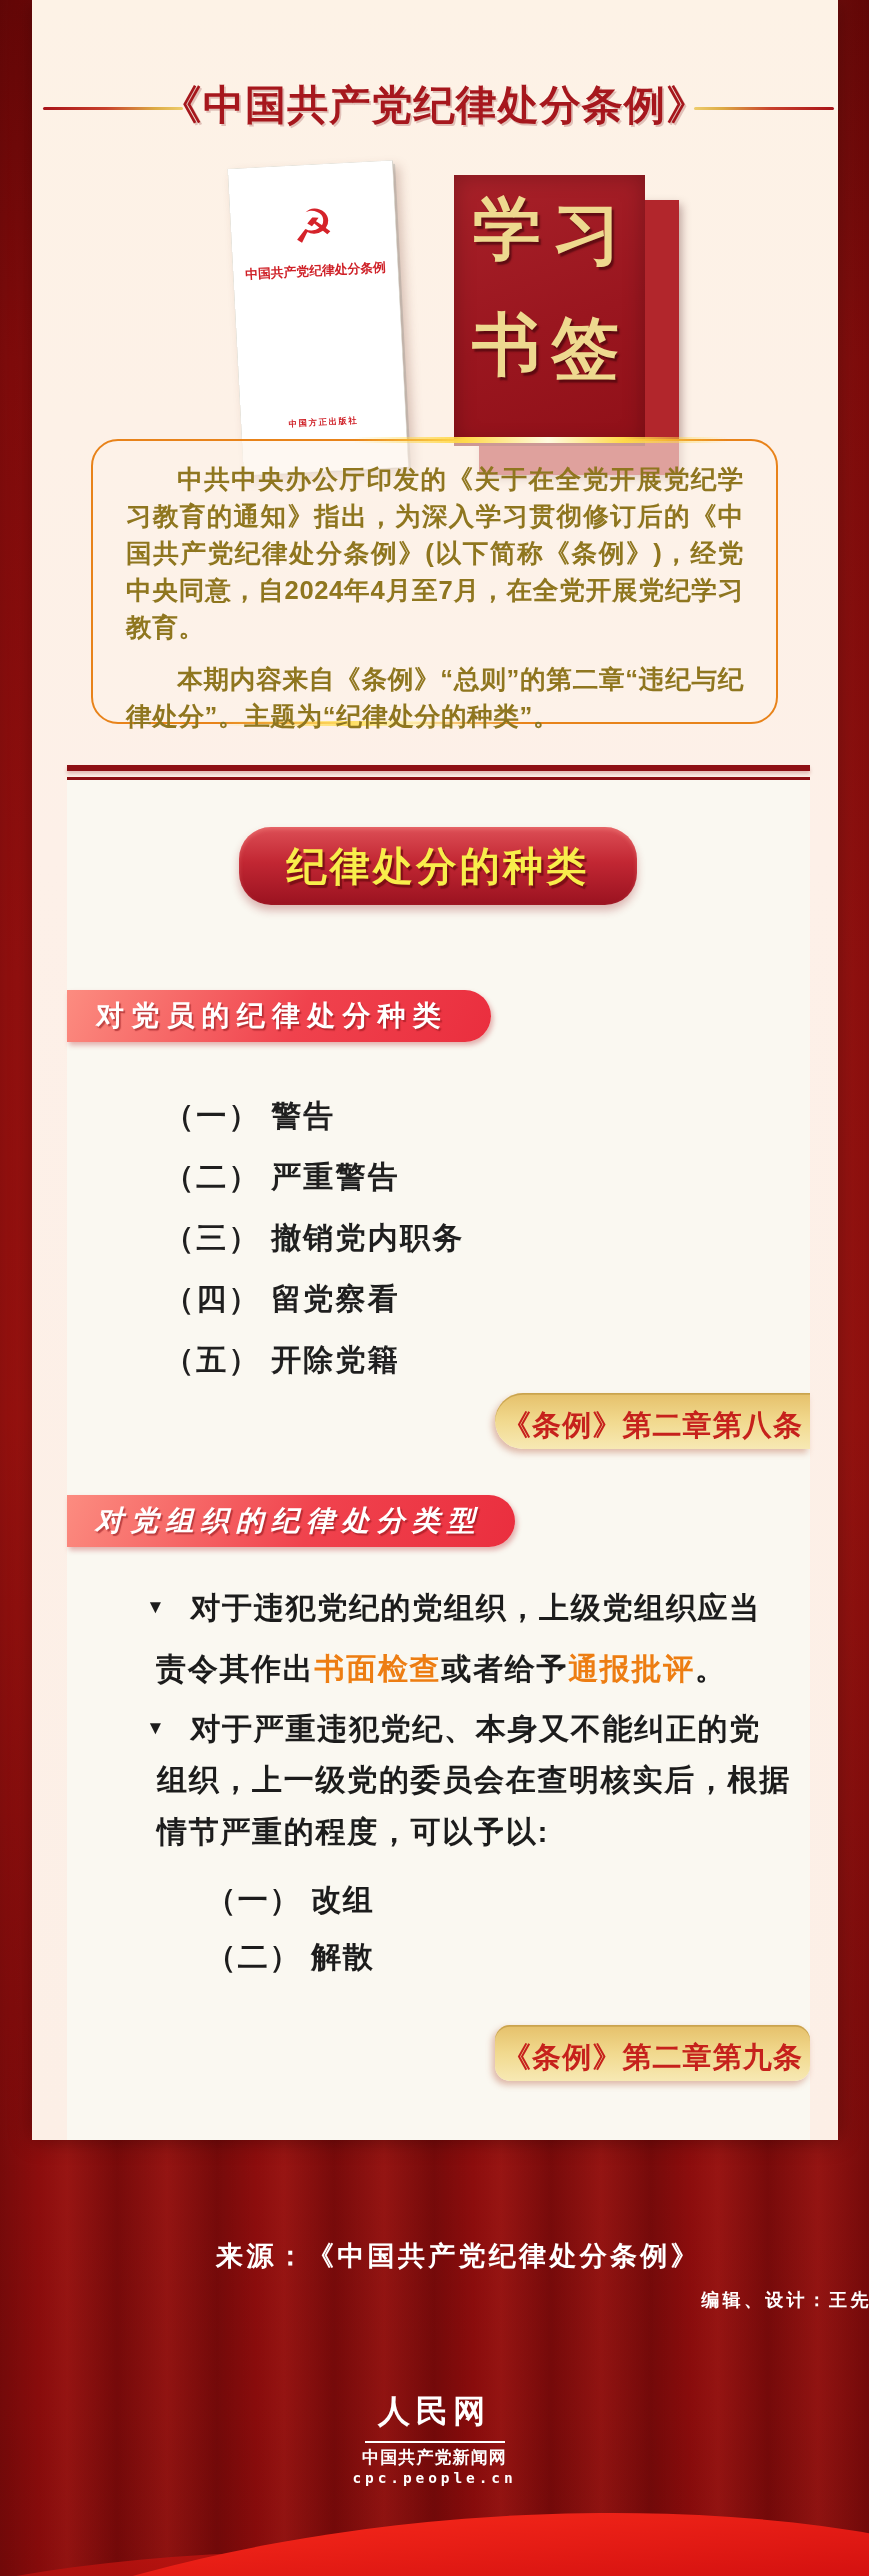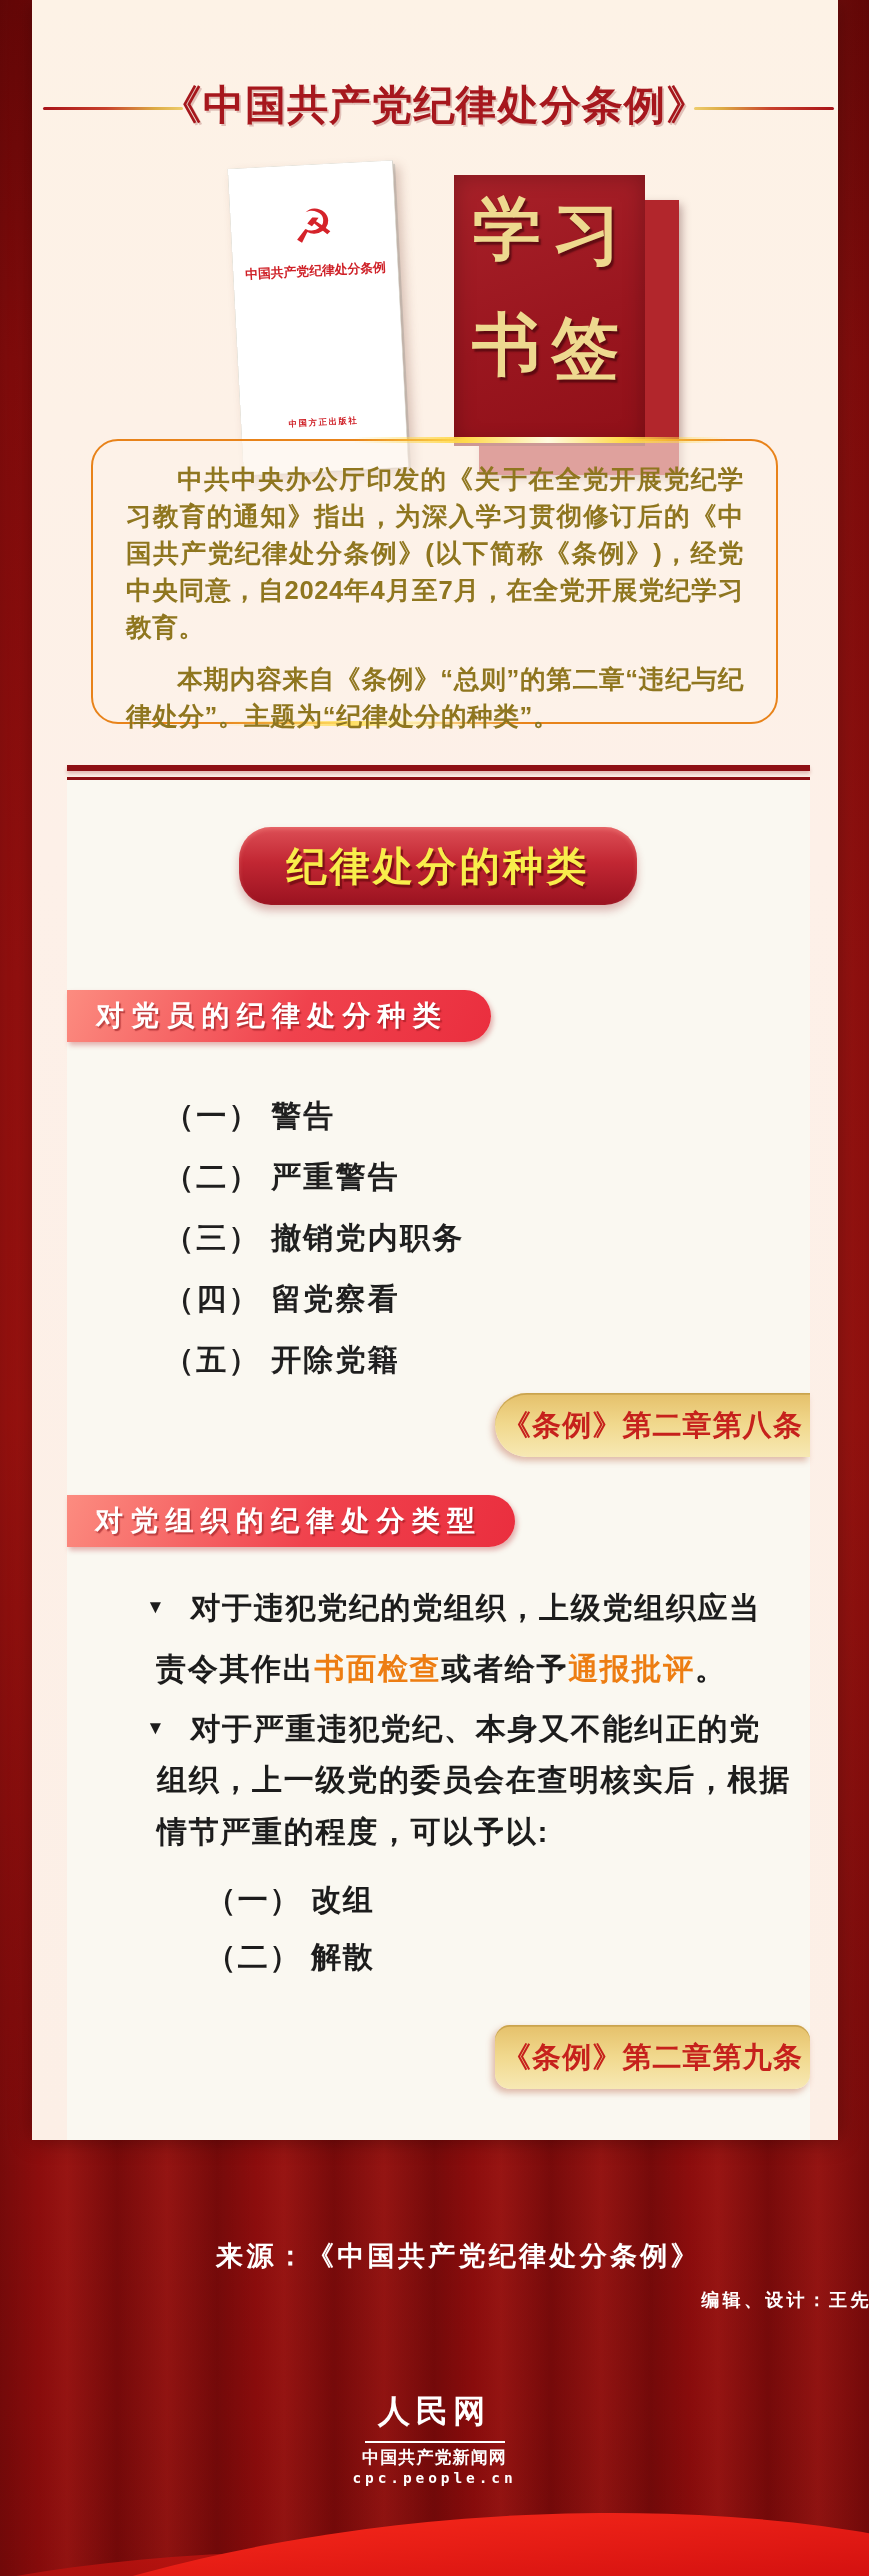--- a/index.html
+++ b/index.html
@@ -87,27 +87,27 @@
     text-align:center;line-height:78px;font-weight:bold;font-size:40px;color:#f8ee4b;
     letter-spacing:3.3px;text-shadow:2.2px 2.8px 1.1px #7c0f16;}
 
   .section-banner{height:52px;border-radius:0 26px 26px 0;
     background:linear-gradient(115deg,#fc8c80 0%,#f0424d 55%,#ea2e3e 100%);
     box-shadow:2.2px 3.3px 5.6px rgba(180,40,45,.35);
     font-family:"Liberation Serif", serif;font-weight:bold;font-size:28px;color:#ffffff;
     letter-spacing:7.2px;line-height:52px;white-space:nowrap;
     text-shadow:1.7px 2.2px 1.1px rgba(140,20,25,.55);}
   .banner-s1{left:67px;top:990px;width:424px;padding-left:29px;box-sizing:border-box;}
-  .banner-s2{left:67px;top:1495px;width:448px;padding-left:28px;box-sizing:border-box;}
+  .banner-s2{left:67px;top:1495px;width:448px;padding-left:28px;box-sizing:border-box;font-style:italic;}
 
   .item-list{left:164px;top:1085px;width:501px;}
   .list-item{height:61px;line-height:61px;font-weight:bold;font-size:30px;
     color:#1f1f1f;letter-spacing:2.2px;white-space:nowrap;}
 
-  .gold-badge{width:315px;height:64px;border-radius:32px 0 0 32px;
+  .gold-badge{width:315px;height:56px;border-radius:32px 0 0 32px;
     background:linear-gradient(180deg,#e5c06a 0%,#f1d98e 50%,#f7e9b4 100%);
     box-shadow:-2.8px 3.9px 6.7px rgba(190,110,85,.45), inset 0 1.7px 0 rgba(180,140,55,.55);
     text-align:center;line-height:64px;font-family:"Liberation Serif", serif;font-weight:bold;
     font-size:29px;color:#c6211c;letter-spacing:1.1px;white-space:nowrap;}
   .badge-s1{left:495px;top:1393px;}
   .badge-s2{left:495px;top:2025px;border-radius:15px;}
 
   .s2-line{height:56px;line-height:56px;font-weight:bold;font-size:30px;color:#1c1c1c;
     letter-spacing:1.7px;white-space:nowrap;}
   .s2-line .hl{color:#ed7d12;}

